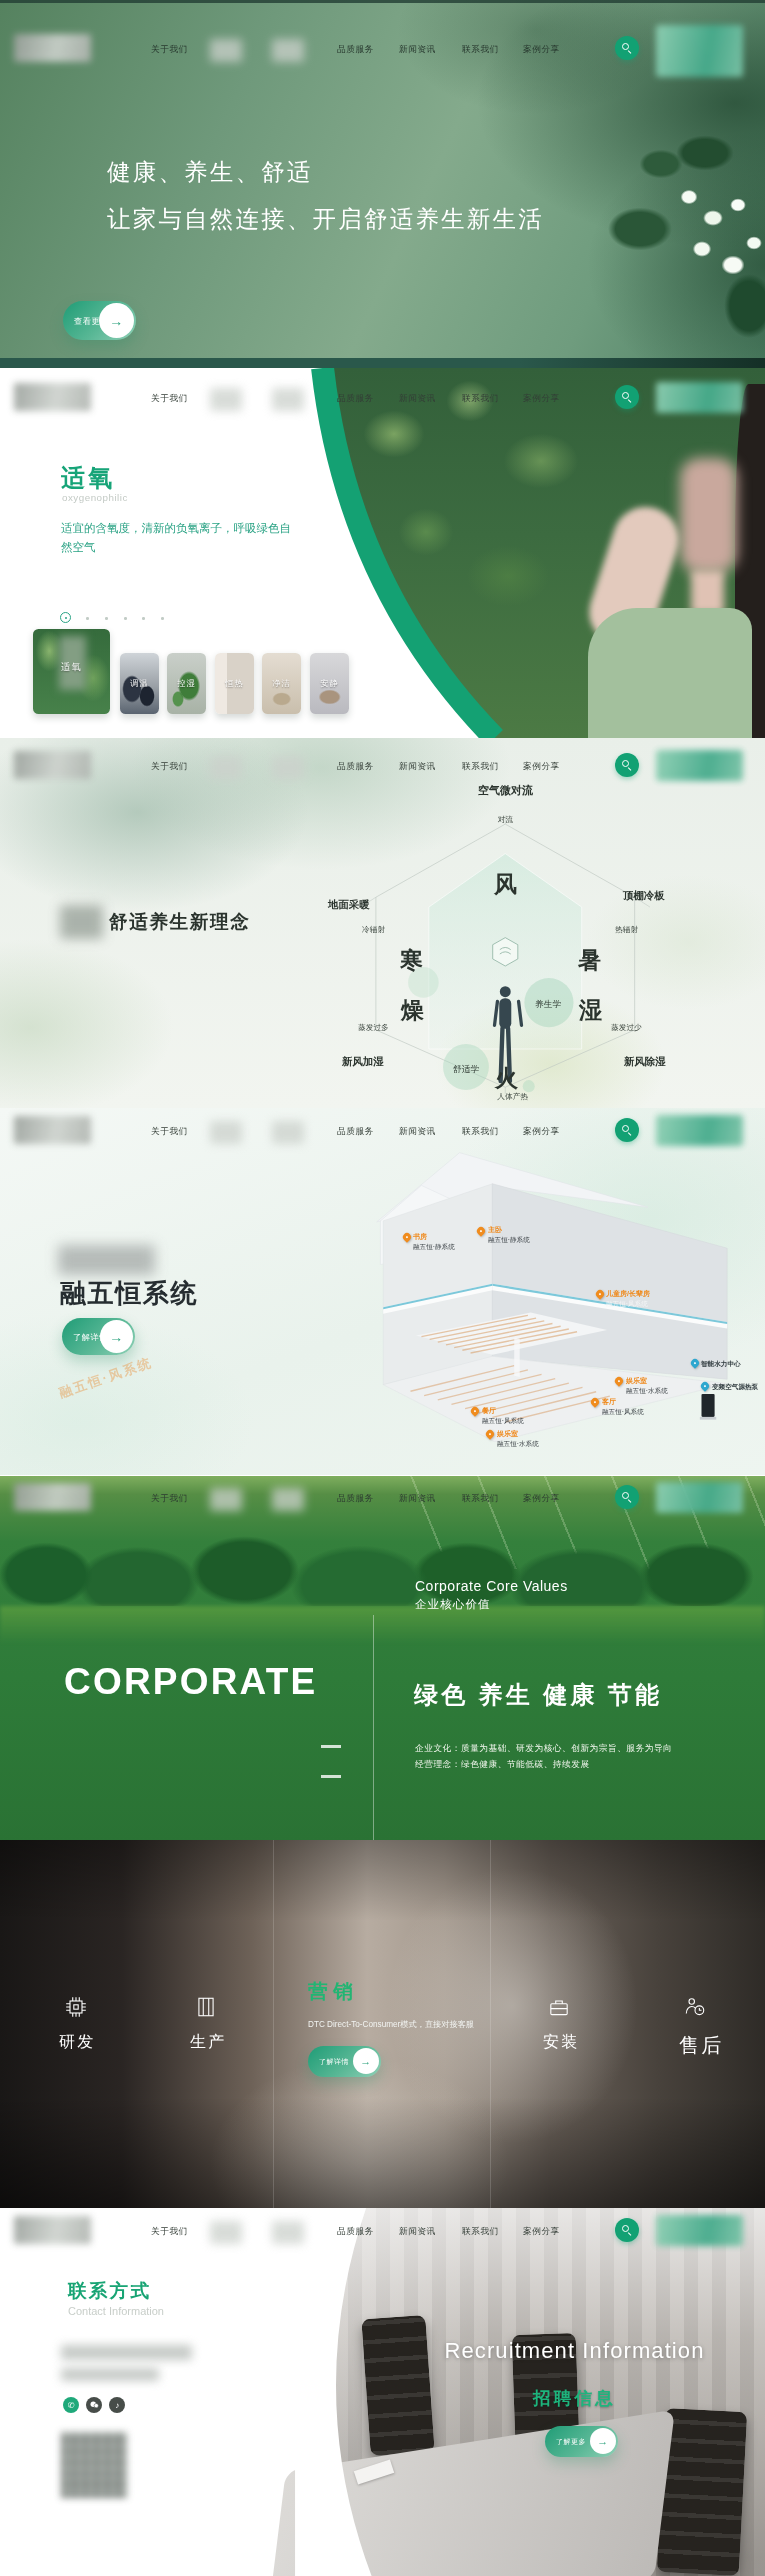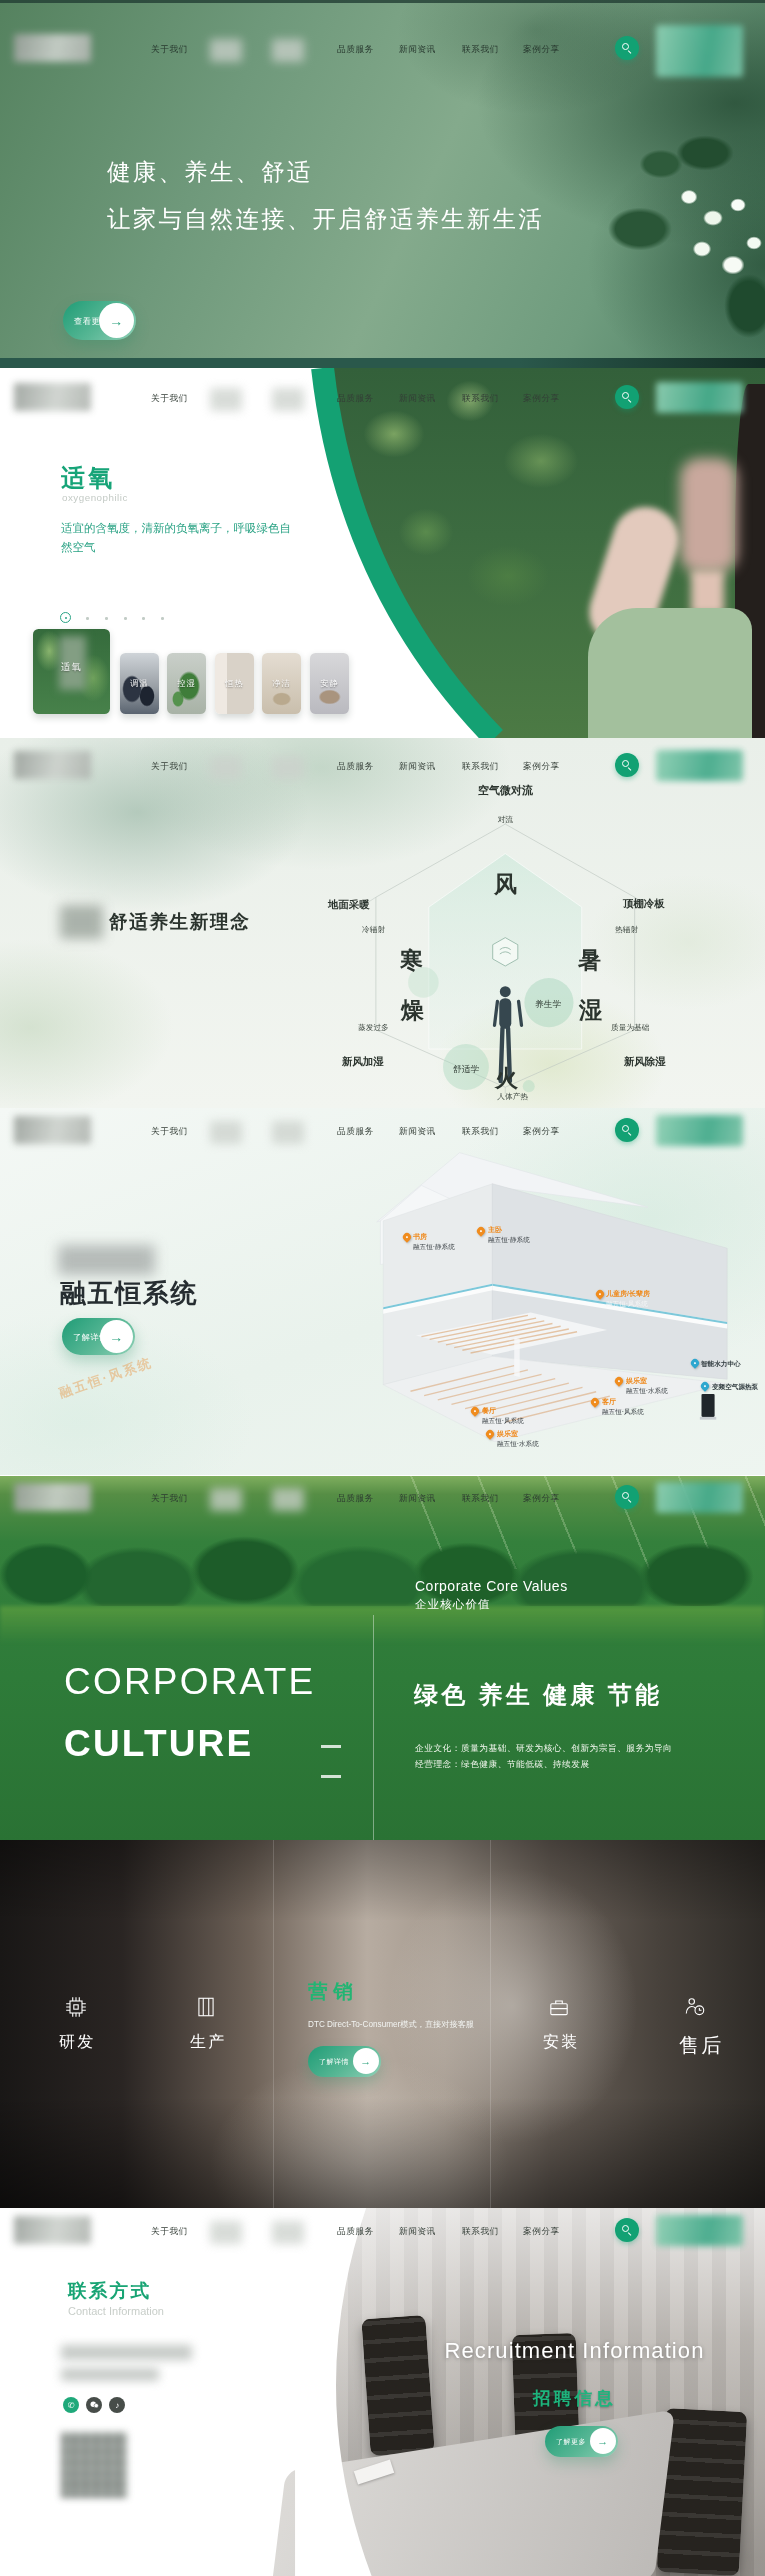--- a/index.html
+++ b/index.html
@@ -131,21 +131,21 @@
   radial-gradient(82px 52px at 32% 66%,#1d5c29 55%,transparent 66%),
   radial-gradient(104px 60px at 47% 80%,#256b32 55%,transparent 66%),
   radial-gradient(82px 49px at 61% 70%,#1e6029 55%,transparent 66%),
   radial-gradient(109px 60px at 76% 82%,#236630 55%,transparent 66%),
   radial-gradient(87px 52px at 91% 72%,#1d5c29 55%,transparent 66%)}
 .s5 .glow{position:absolute;left:0;top:130px;width:765px;height:38px;background:linear-gradient(180deg,rgba(150,200,70,.35),transparent);filter:blur(2.2px)}
 .s5 .vline{position:absolute;left:373px;top:139px;width:0.5px;height:230px;background:rgba(255,255,255,.4)}
 .s5 .tick{position:absolute;left:321px;width:19.7px;height:2.7px;background:rgba(255,255,255,.8)}
 .s5 .en{position:absolute;left:415px;top:102px;color:#fff;font-size:14px;letter-spacing:0.5px}
 .s5 .cn{position:absolute;left:415px;top:121px;color:#fff;font-size:11.5px;letter-spacing:1.1px}
-.s5 .big{position:absolute;left:64px;color:#fff;font-size:37px;letter-spacing:2.2px;font-weight:400}
+.s5 .big{position:absolute;left:64px;color:#fff;font-size:37px;letter-spacing:2.2px;font-weight:700}
 .s5 .big.b{font-weight:bold}
 .s5 .slogan{position:absolute;left:414px;top:203px;color:#fff;font-size:24px;font-weight:bold;letter-spacing:3.3px}
 .s5 .ln{position:absolute;left:415px;color:#f2f7ee;font-size:8.7px;letter-spacing:0.5px}
 
 
 .s6{position:absolute;left:0;top:1840px;width:765px;height:368px;overflow:hidden;background:
   radial-gradient(230px 164px at 47% 88%, rgba(216,208,198,.5), transparent 65%),
   radial-gradient(208px 230px at 67% 45%, rgba(236,232,226,.45), transparent 60%),
   linear-gradient(90deg,#191716 0%,#2a2523 16%,#6e6258 33%,#b7aca1 48%,#a59a8f 58%,#6a6159 72%,#48423c 86%,#2e2b27 100%)}
 .s6 .shade{position:absolute;left:0;top:0;width:765px;height:368px;background:
@@ -297,28 +297,28 @@
       <rect x="386" y="410" width="6" height="50" rx="3" fill="#36474f" transform="rotate(-7 389 410)"></rect>
       <rect x="356" y="458" width="8" height="105" rx="4" fill="#36474f" transform="rotate(2 360 458)"></rect>
       <rect x="366" y="458" width="8" height="105" rx="4" fill="#36474f" transform="rotate(-2 370 458)"></rect>
     </svg>
 
     <div class="dg" style="left:462px;top:45px;width:87px;text-align:center;font-size:11px;font-weight:bold">空气微对流</div>
     <div class="dg dg-s" style="left:489px;top:77px;width:33px;text-align:center">对流</div>
     <div class="dg dg-big" style="left:489px;top:131px;width:33px;text-align:center">风</div>
     <div class="dg dg-b18" style="left:328px;top:160px">地面采暖</div>
     <div class="dg dg-s" style="left:362px;top:187px">冷辐射</div>
-    <div class="dg dg-b18" style="left:623px;top:159px">顶棚冷板</div>
+    <div class="dg dg-b18" style="left:623px;top:151px">顶棚冷板</div>
     <div class="dg dg-s" style="left:615px;top:187px">热辐射</div>
     <div class="dg dg-big" style="left:400px;top:207px">寒</div>
     <div class="dg dg-big" style="left:578px;top:207px">暑</div>
     <div class="dg dg-big" style="left:401px;top:257px">燥</div>
     <div class="dg dg-big" style="left:579px;top:257px">湿</div>
     <div class="dg dg-s" style="left:358px;top:285px">蒸发过多</div>
-    <div class="dg dg-s" style="left:611px;top:285px">质量为基础</div>
+    <div class="dg dg-s" style="left:611px;top:285px">蒸发过少</div>
     <div class="dg dg-b18" style="left:342px;top:317px">新风加湿</div>
     <div class="dg dg-b18" style="left:624px;top:317px">新风除湿</div>
     <div class="dg dg-big" style="left:491px;top:325px;width:31px;text-align:center">火</div>
     <div class="dg dg-s" style="left:490px;top:354px;width:38px;text-align:right">人体产热</div>
     <div class="bubble-lbl" style="left:535px;top:261px">养生学</div>
     <div class="bubble-lbl" style="left:453px;top:326px">舒适学</div>
   </div>
 
   <div class="nav" style="top:750px">
     <div class="logo"></div>
@@ -431,21 +431,20 @@
   <div class="s5">
     <div class="paths"></div>
     <div class="trees"></div>
     <div class="glow"></div>
     <div class="vline"></div>
     <div class="tick" style="top:269px"></div>
     <div class="tick" style="top:299px"></div>
     <div class="en">Corporate Core Values</div>
     <div class="cn">企业核心价值</div>
     <div class="big" style="top:185px">CORPORATE</div>
-    <div class="big b" style="top:247px">CULTURE</div>
     <div class="slogan">绿色 养生 健康 节能</div>
     <div class="ln" style="top:267px">企业文化：质量为基础、研发为核心、创新为宗旨、服务为导向</div>
     <div class="ln" style="top:283px">经营理念：绿色健康、节能低碳、持续发展</div>
   </div>
 
   <div class="nav" style="top:1482px">
     <div class="logo"></div>
     <span class="lnk" style="left:151px;color:#2c3a30">关于我们</span>
     <div class="blur-item" style="left:210px"></div>
     <div class="blur-item" style="left:272px"></div>

